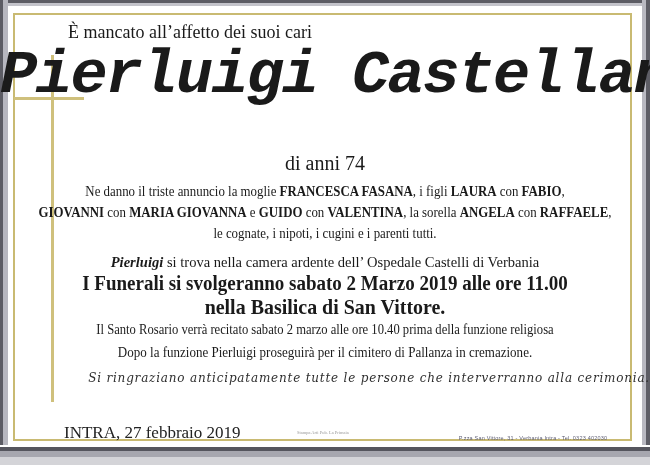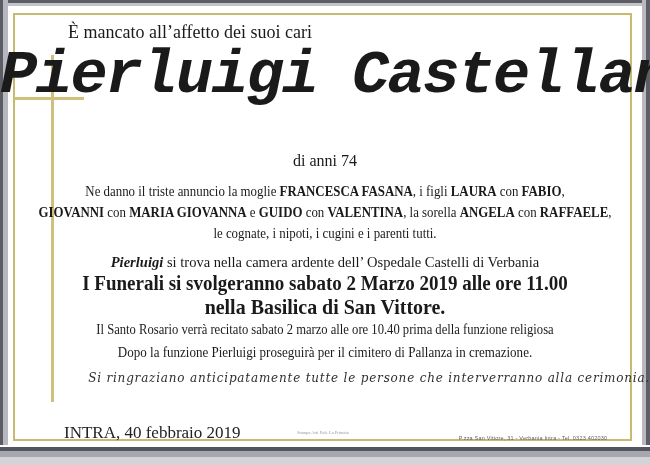--- a/index.html
+++ b/index.html
@@ -20,21 +20,21 @@
   
   .gold-border{position:absolute;left:13px;top:13px;width:619px;height:428px;
     border:2px solid #c9ba72;box-sizing:border-box;}
   .cross-v{position:absolute;left:51px;top:55px;width:3px;height:347px;background:#cfc07c;}
   .cross-h{position:absolute;left:14px;top:97px;width:70px;height:3px;background:#cfc07c;}
   
   .row{position:absolute;left:0;right:0;text-align:center;white-space:nowrap;}
   .intro{top:22px;left:68px;right:auto;font-size:18px;text-align:left;}
   .deceased-name{top:40px;font-family:Liberation Mono, monospace;font-style:italic;font-weight:bold;
     font-size:62px;letter-spacing:-2px;transform:scaleX(1.0);}
-  .age{top:152px;font-size:16px;}
+  .age{top:152px;font-size:20px;}
   .announce{font-size:14px;transform:scaleX(.92);transform-origin:50% 50%;}
   .an1{top:184px;} .an2{top:205px;} .an3{top:226px;}
   .camera{top:254px;font-size:15px;transform:scaleX(.97);transform-origin:50% 50%;}
   .funeral{font-weight:bold;font-size:20px;transform:scaleX(.95);transform-origin:50% 50%;}
   .fu1{top:272px;} .fu2{top:295px;font-size:21px;}
   .rosary{top:322px;font-size:14px;transform:scaleX(.9);transform-origin:50% 50%;}
   .after{top:345px;font-size:14px;transform:scaleX(.93);transform-origin:50% 50%;}
   .thanks{top:371px;font-size:12px;font-style:italic;letter-spacing:.8px;color:#2e2e2e;
     font-family:"DejaVu Serif",serif;text-align:right;}
   .placedate{top:423px;left:64px;right:auto;text-align:left;font-size:17px;color:#222;}
@@ -68,18 +68,18 @@
 
   <div class="row camera"><span style="font-weight: bold; font-style: italic;">Pierluigi</span><span> si trova nella camera ardente dell’ Ospedale Castelli di Verbania</span></div>
 
   <div class="row funeral fu1">I Funerali si svolgeranno sabato 2 Marzo 2019 alle ore 11.00</div>
   <div class="row funeral fu2">nella Basilica di San Vittore.</div>
 
   <div class="row rosary">Il Santo Rosario verrà recitato sabato 2 marzo alle ore 10.40 prima della funzione religiosa</div>
   <div class="row after">Dopo la funzione Pierluigi proseguirà per il cimitero di Pallanza in cremazione.</div>
   <div class="row thanks">Si ringraziano anticipatamente tutte le persone che interverranno alla cerimonia.</div>
 
-  <div class="row placedate">INTRA, 40 febbraio 2019</div>
+  <div class="row placedate">INTRA, 27 febbraio 2019</div>
   <div class="row printcredit">Stampa Arti Pub. La Primaia</div>
 
   <div class="logo-address">P.zza San Vittore, 31 - Verbania Intra   -   Tel. 0323 402030</div>
 
 </div>
 
 </body></html>

